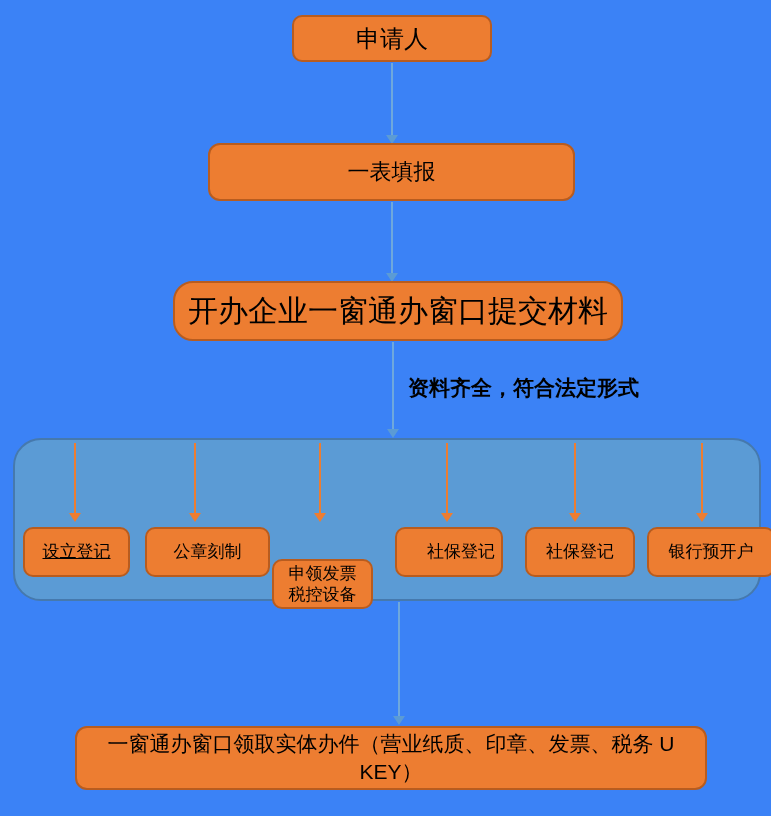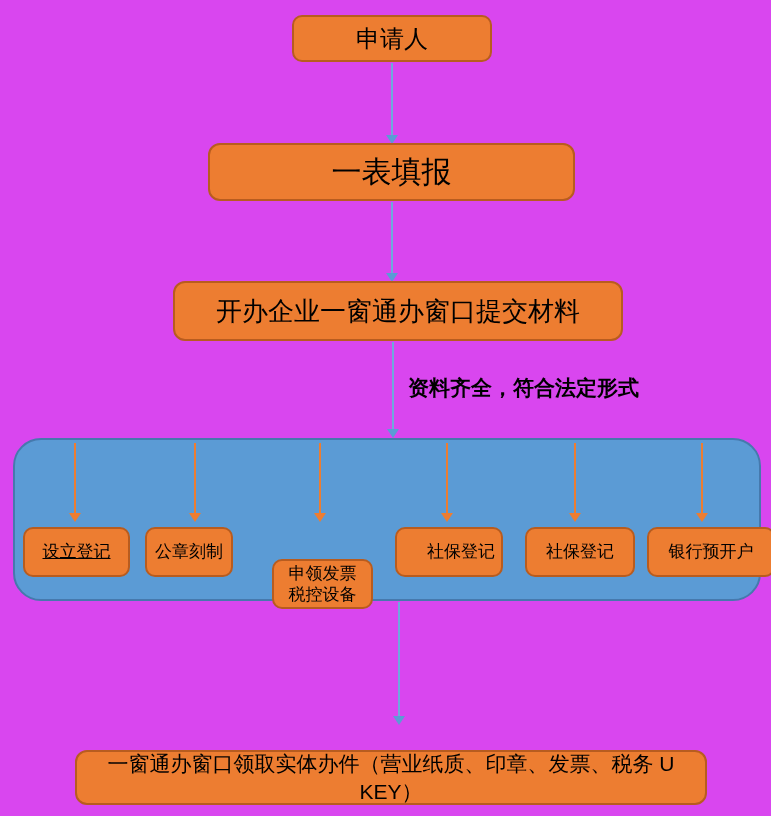--- a/index.html
+++ b/index.html
@@ -5,61 +5,61 @@
   html, body {
     margin: 0;
     padding: 0;
     background: #ffffff;
     font-family: "Liberation Sans", "DejaVu Sans", sans-serif;
   }
   .canvas {
     position: relative;
     width: 771px;
     height: 816px;
-    background: #d946ef;
+    background: #3b82f6;
     overflow: hidden;
   }
   
   .node {
     position: absolute;
     box-sizing: border-box;
     background: #ED7D31;
     border: 2px solid #B85C1F;
     display: flex;
     align-items: center;
     justify-content: center;
     text-align: center;
     color: #000000;
     white-space: pre-line;
   }
   .node-applicant { left: 292px; top: 15px;  width: 200px; height: 47px; border-radius: 10px; font-size: 24px; }
-  .node-form      { left: 208px; top: 143px; width: 367px; height: 58px; border-radius: 12px; font-size: 30px; }
-  .node-submit    { left: 173px; top: 281px; width: 450px; height: 60px; border-radius: 12px; font-size: 26px; }
-  .node-final     { left: 75px;  top: 726px; width: 632px; height: 55px; border-radius: 12px; font-size: 21px; margin-top: 24px; }
+  .node-form      { left: 208px; top: 143px; width: 367px; height: 58px; border-radius: 12px; font-size: 22px; }
+  .node-submit    { left: 173px; top: 281px; width: 450px; height: 60px; border-radius: 20px; font-size: 30px; }
+  .node-final     { left: 75px;  top: 726px; width: 632px; height: 64px; border-radius: 12px; font-size: 21px; }
 
   
   .parallel-container {
     position: absolute;
     left: 13px; top: 438px;
     width: 748px; height: 163px;
     box-sizing: border-box;
     background: #5B9BD5;
     border: 2px solid #4679AD;
     border-radius: 28px;
   }
   .task {
     position: absolute;
     top: 527px;
     height: 50px;
     border-radius: 10px;
     font-size: 17px;
     line-height: 1.25;
   }
   .task-1 { left: 23px;  width: 107px; text-decoration: underline; }
-  .task-2 { left: 145px; width: 88px; }
+  .task-2 { left: 145px; width: 125px; }
   .task-3 { left: 272px; width: 101px; margin-top: 32px; }
   .task-4 { left: 395px; width: 108px; padding-left: 24px; }
   .task-5 { left: 525px; width: 110px; }
   .task-6 { left: 647px; width: 128px; }
 
   
   .varrow { position: absolute; width: 14px; }
   .varrow .line {
     position: absolute;
     left: 50%; transform: translateX(-50%);

